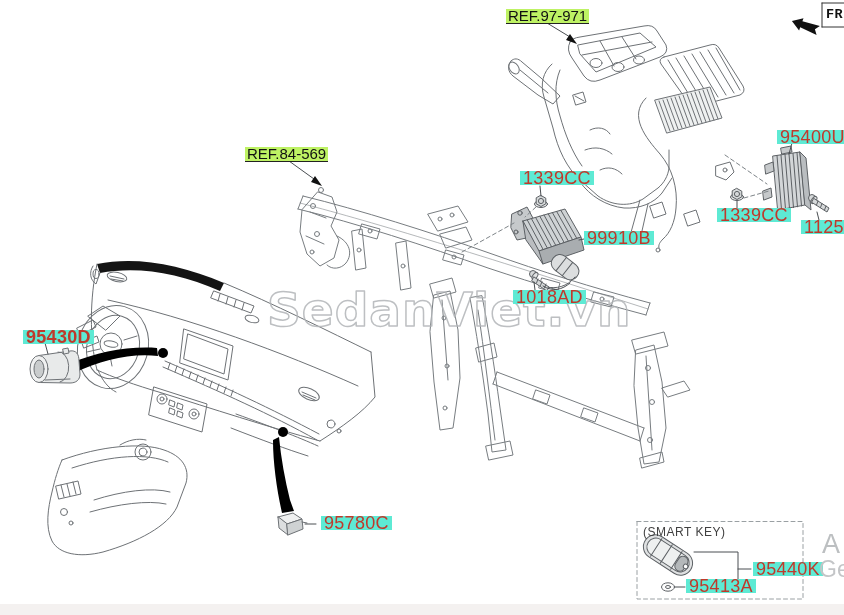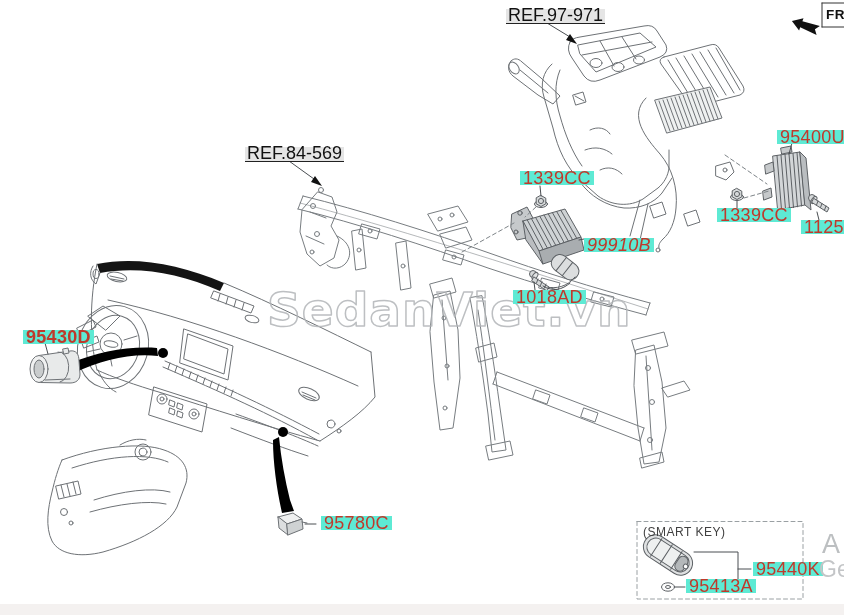--- a/index.html
+++ b/index.html
@@ -1,22 +1,22 @@
 <!DOCTYPE html>
 <html><head>
 <meta charset="utf-8">
 <style>
   html,body{margin:0;padding:0;background:#fff;}
   .stage{position:relative;width:844px;height:615px;background:#fff;overflow:hidden;
          font-family:"Liberation Sans",sans-serif;}
   svg.art{position:absolute;left:0;top:0;}
   .plabel{position:absolute;font-size:18px;line-height:14px;padding:0 3px;
           color:#c0392b;background:#5eead4;white-space:nowrap;letter-spacing:.3px;}
-  .reflabel{position:absolute;font-size:18px;line-height:13px;padding:0 2px 1px;
-            color:#111;border-bottom:1.3px solid #222;background:#e5e5e5;white-space:nowrap;}
+  .reflabel{position:absolute;font-size:15px;line-height:13px;padding:0 2px 1px;
+            color:#111;border-bottom:1.3px solid #222;background:#bef264;white-space:nowrap;}
   .smart-title{position:absolute;font-size:12px;line-height:13px;color:#404040;letter-spacing:.5px;}
   .fr{position:absolute;font-size:13.5px;font-weight:bold;color:#111;letter-spacing:.5px;}
   .edge-a{position:absolute;color:#bcbfc1;font-size:27px;line-height:27px;}
   .edge-ge{position:absolute;color:#c3c5c7;font-size:23px;line-height:19px;}
   .bottom-strip{position:absolute;left:0;top:604px;width:844px;height:11px;background:#f4f1f0;}
 </style>
 </head>
 <body>
 
 <div class="stage">
@@ -286,29 +286,29 @@
   <text x="267" y="326" font-family="DejaVu Sans, sans-serif" font-size="47" font-weight="bold" letter-spacing="1" fill="none" stroke="#b2b5b8" stroke-width="1.5" opacity="0.85">SedanViet.vn</text>
 </svg>
 
 <div class="reflabel" style="left:506px;top:9px;">REF.97-971</div>
 <div class="reflabel" style="left:245px;top:147px;">REF.84-569</div>
 
 <div class="plabel" style="left:777px;top:130px;">95400U</div>
 <div class="plabel" style="left:717px;top:208px;">1339CC</div>
 <div class="plabel" style="left:801px;top:220px;">1125KC</div>
 <div class="plabel" style="left:520px;top:171px;">1339CC</div>
-<div class="plabel" style="left:584px;top:238px;font-style:italic;">99910B</div>
+<div class="plabel" style="left:584px;top:231px;">99910B</div>
 <div class="plabel" style="left:513px;top:290px;">1018AD</div>
 <div class="plabel" style="left:23px;top:330px;font-weight:bold;">95430D</div>
 <div class="plabel" style="left:321px;top:516px;">95780C</div>
 
 <div class="smart-title" style="left:643px;top:526px;">(SMART KEY)</div>
 <div class="plabel" style="left:753px;top:562px;">95440K</div>
 <div class="plabel" style="left:686px;top:579px;">95413A</div>
 
-<div class="fr" style="left:826px;top:7px;">FR</div>
+<div class="fr" style="left:826px;top:7px;font-family:Liberation Mono, monospace;">FR</div>
 
 <div class="edge-a" style="left:822px;top:531px;">A</div>
 <div class="edge-ge" style="left:819px;top:560px;">Ge</div>
 
 <div class="bottom-strip"></div>
 
 </div>
 
 </body></html>

